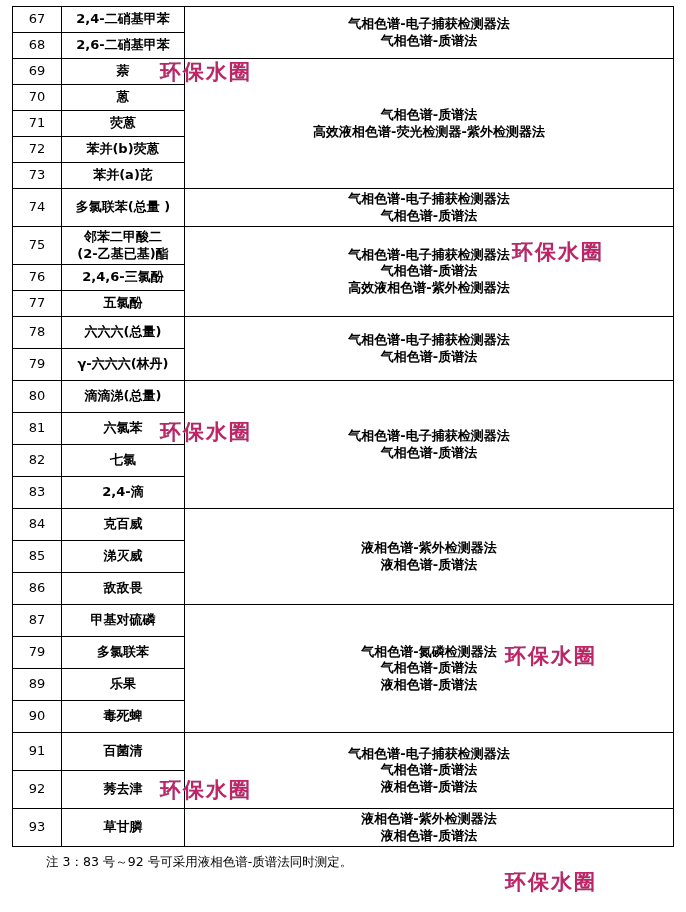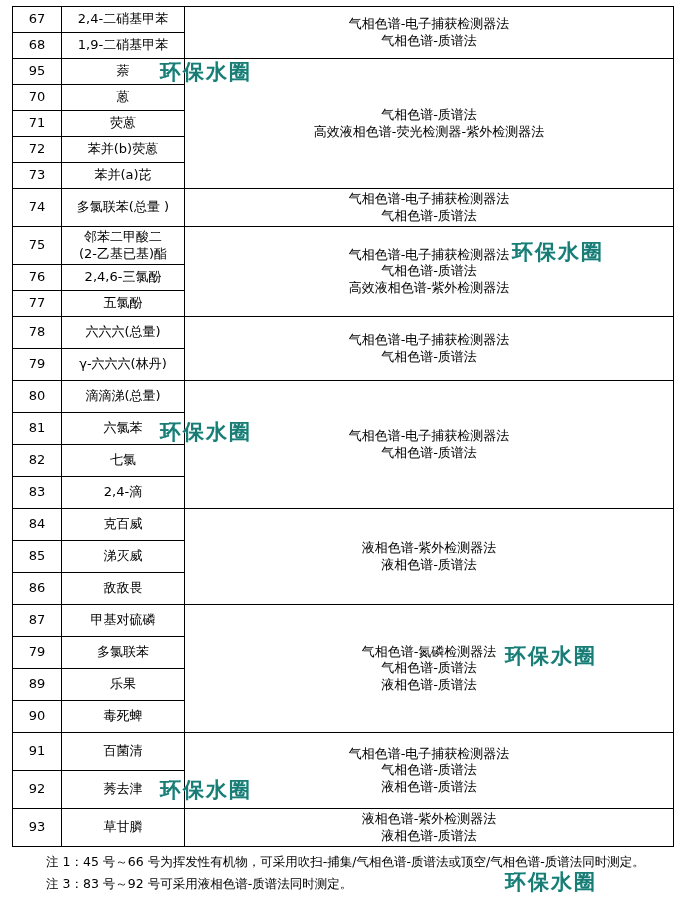--- a/index.html
+++ b/index.html
@@ -38,28 +38,30 @@
   }
   td.num {
     width: 48px;
     font-size: 13.5px;
     font-family: "DejaVu Sans", "Liberation Sans", sans-serif;
   }
   td.name {
     width: 122px;
     font-size: 13px;
     padding: 2px 1px;
+    font-weight: bold;
   }
   td.method {
     font-size: 13px;
     padding: 4px 2px;
     line-height: 1.5;
   }
   td.method div {
     white-space: nowrap;
+    font-weight: bold;
   }
   .row-h1 { height: 26px; }
   .row-h2 { height: 32px; padding-left: 42px; }
   .row-h3 { height: 38px; }
 
   .notes {
     width: 662px;
     margin: 4px auto 0 auto;
     font-size: 12.5px;
     line-height: 1.75;
@@ -68,21 +70,21 @@
     box-sizing: border-box;
   }
   .notes div {
     white-space: nowrap;
   }
   .wm {
     position: absolute;
     font-family: "DejaVu Sans", "Liberation Sans", sans-serif;
     font-weight: bold;
     font-size: 21px;
-    color: #0f766e;
+    color: #be185d;
     letter-spacing: 2px;
     text-shadow: 0 0 1px #b9f0f0;
     pointer-events: none;
     opacity: 0.95;
   }
   .wm.w1 { left: 160px; top: 52px; }
   .wm.w2 { left: 512px; top: 232px; }
   .wm.w3 { left: 160px; top: 412px; }
   .wm.w4 { left: 505px; top: 636px; }
   .wm.w5 { left: 160px; top: 770px; }
@@ -98,25 +100,25 @@
       <tr class="row-h1">
         <td class="num">67</td>
         <td class="name">2,4-二硝基甲苯</td>
         <td class="method" rowspan="2">
           <div>气相色谱-电子捕获检测器法</div>
           <div>气相色谱-质谱法</div>
         </td>
       </tr>
       <tr class="row-h1">
         <td class="num">68</td>
-        <td class="name">1,9-二硝基甲苯</td>
-      </tr>
-
-      <tr class="row-h1">
-        <td class="num">95</td>
+        <td class="name">2,6-二硝基甲苯</td>
+      </tr>
+
+      <tr class="row-h1">
+        <td class="num">69</td>
         <td class="name">萘</td>
         <td class="method" rowspan="5">
           <div>气相色谱-质谱法</div>
           <div>高效液相色谱-荧光检测器-紫外检测器法</div>
         </td>
       </tr>
       <tr class="row-h1">
         <td class="num">70</td>
         <td class="name">蒽</td>
       </tr>
@@ -253,21 +255,20 @@
         <td class="name">草甘膦</td>
         <td class="method">
           <div>液相色谱-紫外检测器法</div>
           <div>液相色谱-质谱法</div>
         </td>
       </tr>
     </tbody>
   </table>
 
   <div class="notes">
-    <div>注 1：45 号～66 号为挥发性有机物，可采用吹扫-捕集/气相色谱-质谱法或顶空/气相色谱-质谱法同时测定。</div>
     <div>注 3：83 号～92 号可采用液相色谱-质谱法同时测定。</div>
 
   </div>
 
   <div class="wm w1">环保水圈</div>
   <div class="wm w2">环保水圈</div>
   <div class="wm w3">环保水圈</div>
   <div class="wm w4">环保水圈</div>
   <div class="wm w5">环保水圈</div>
   <div class="wm w6">环保水圈</div>

